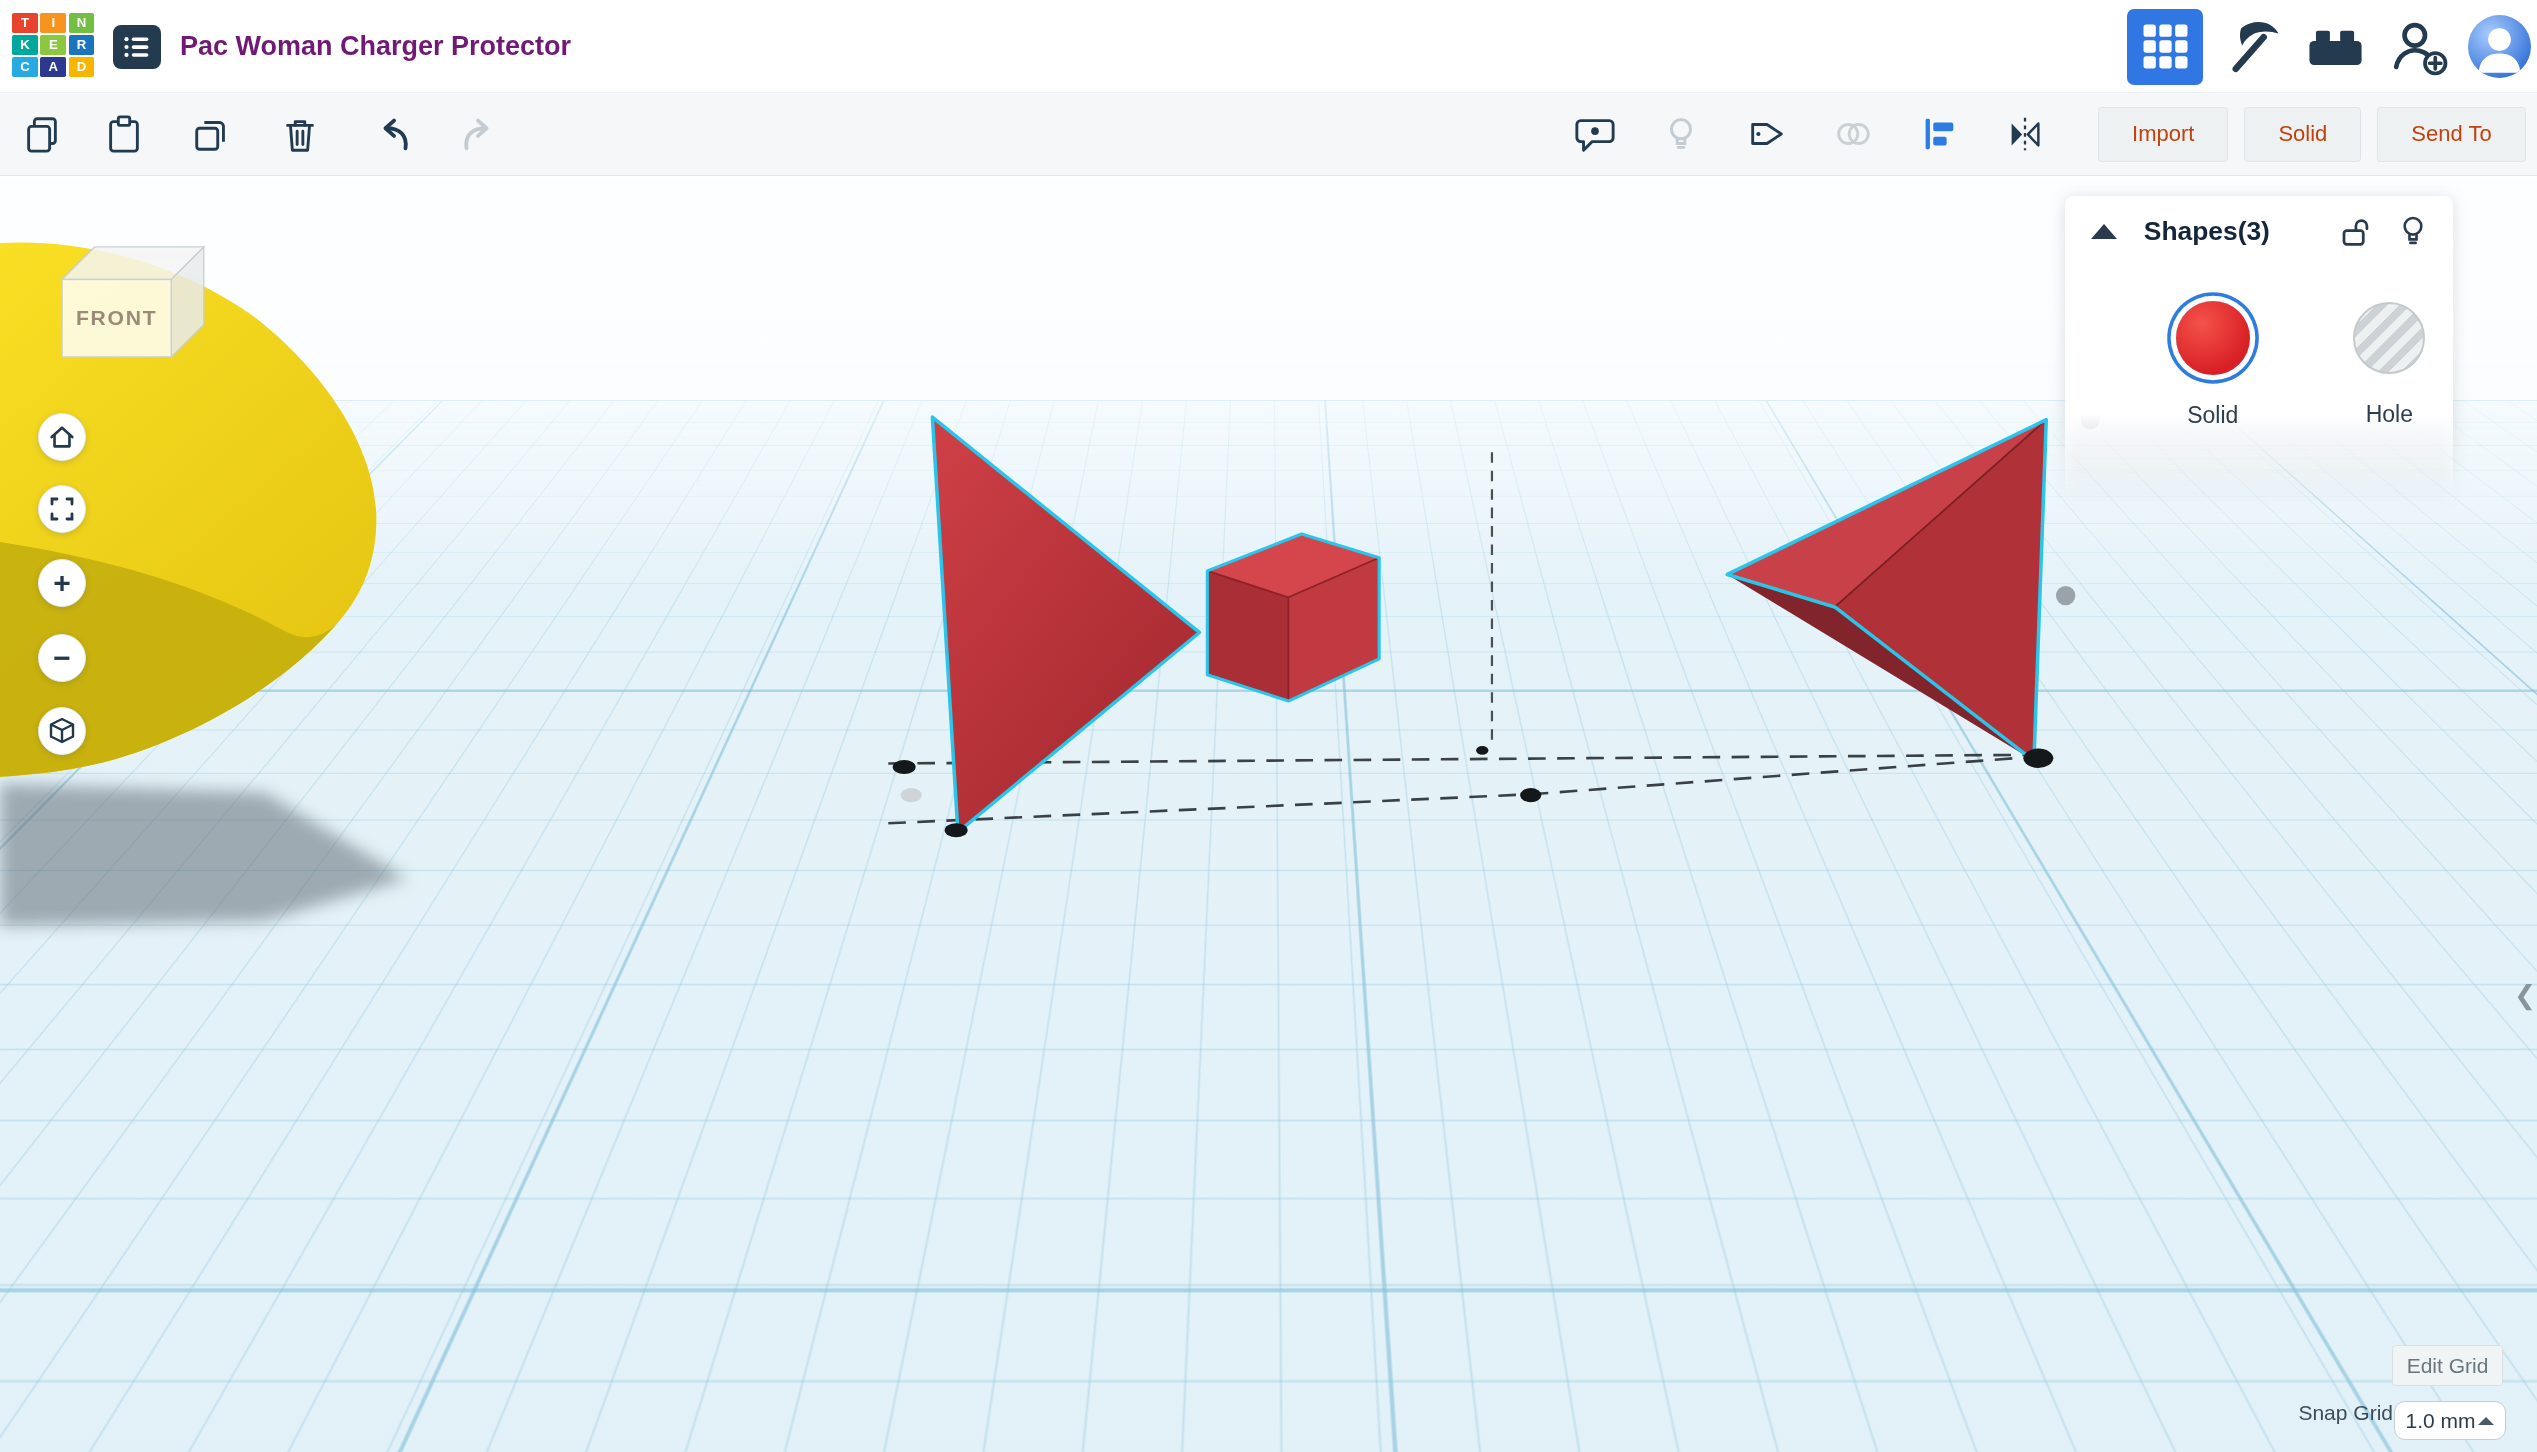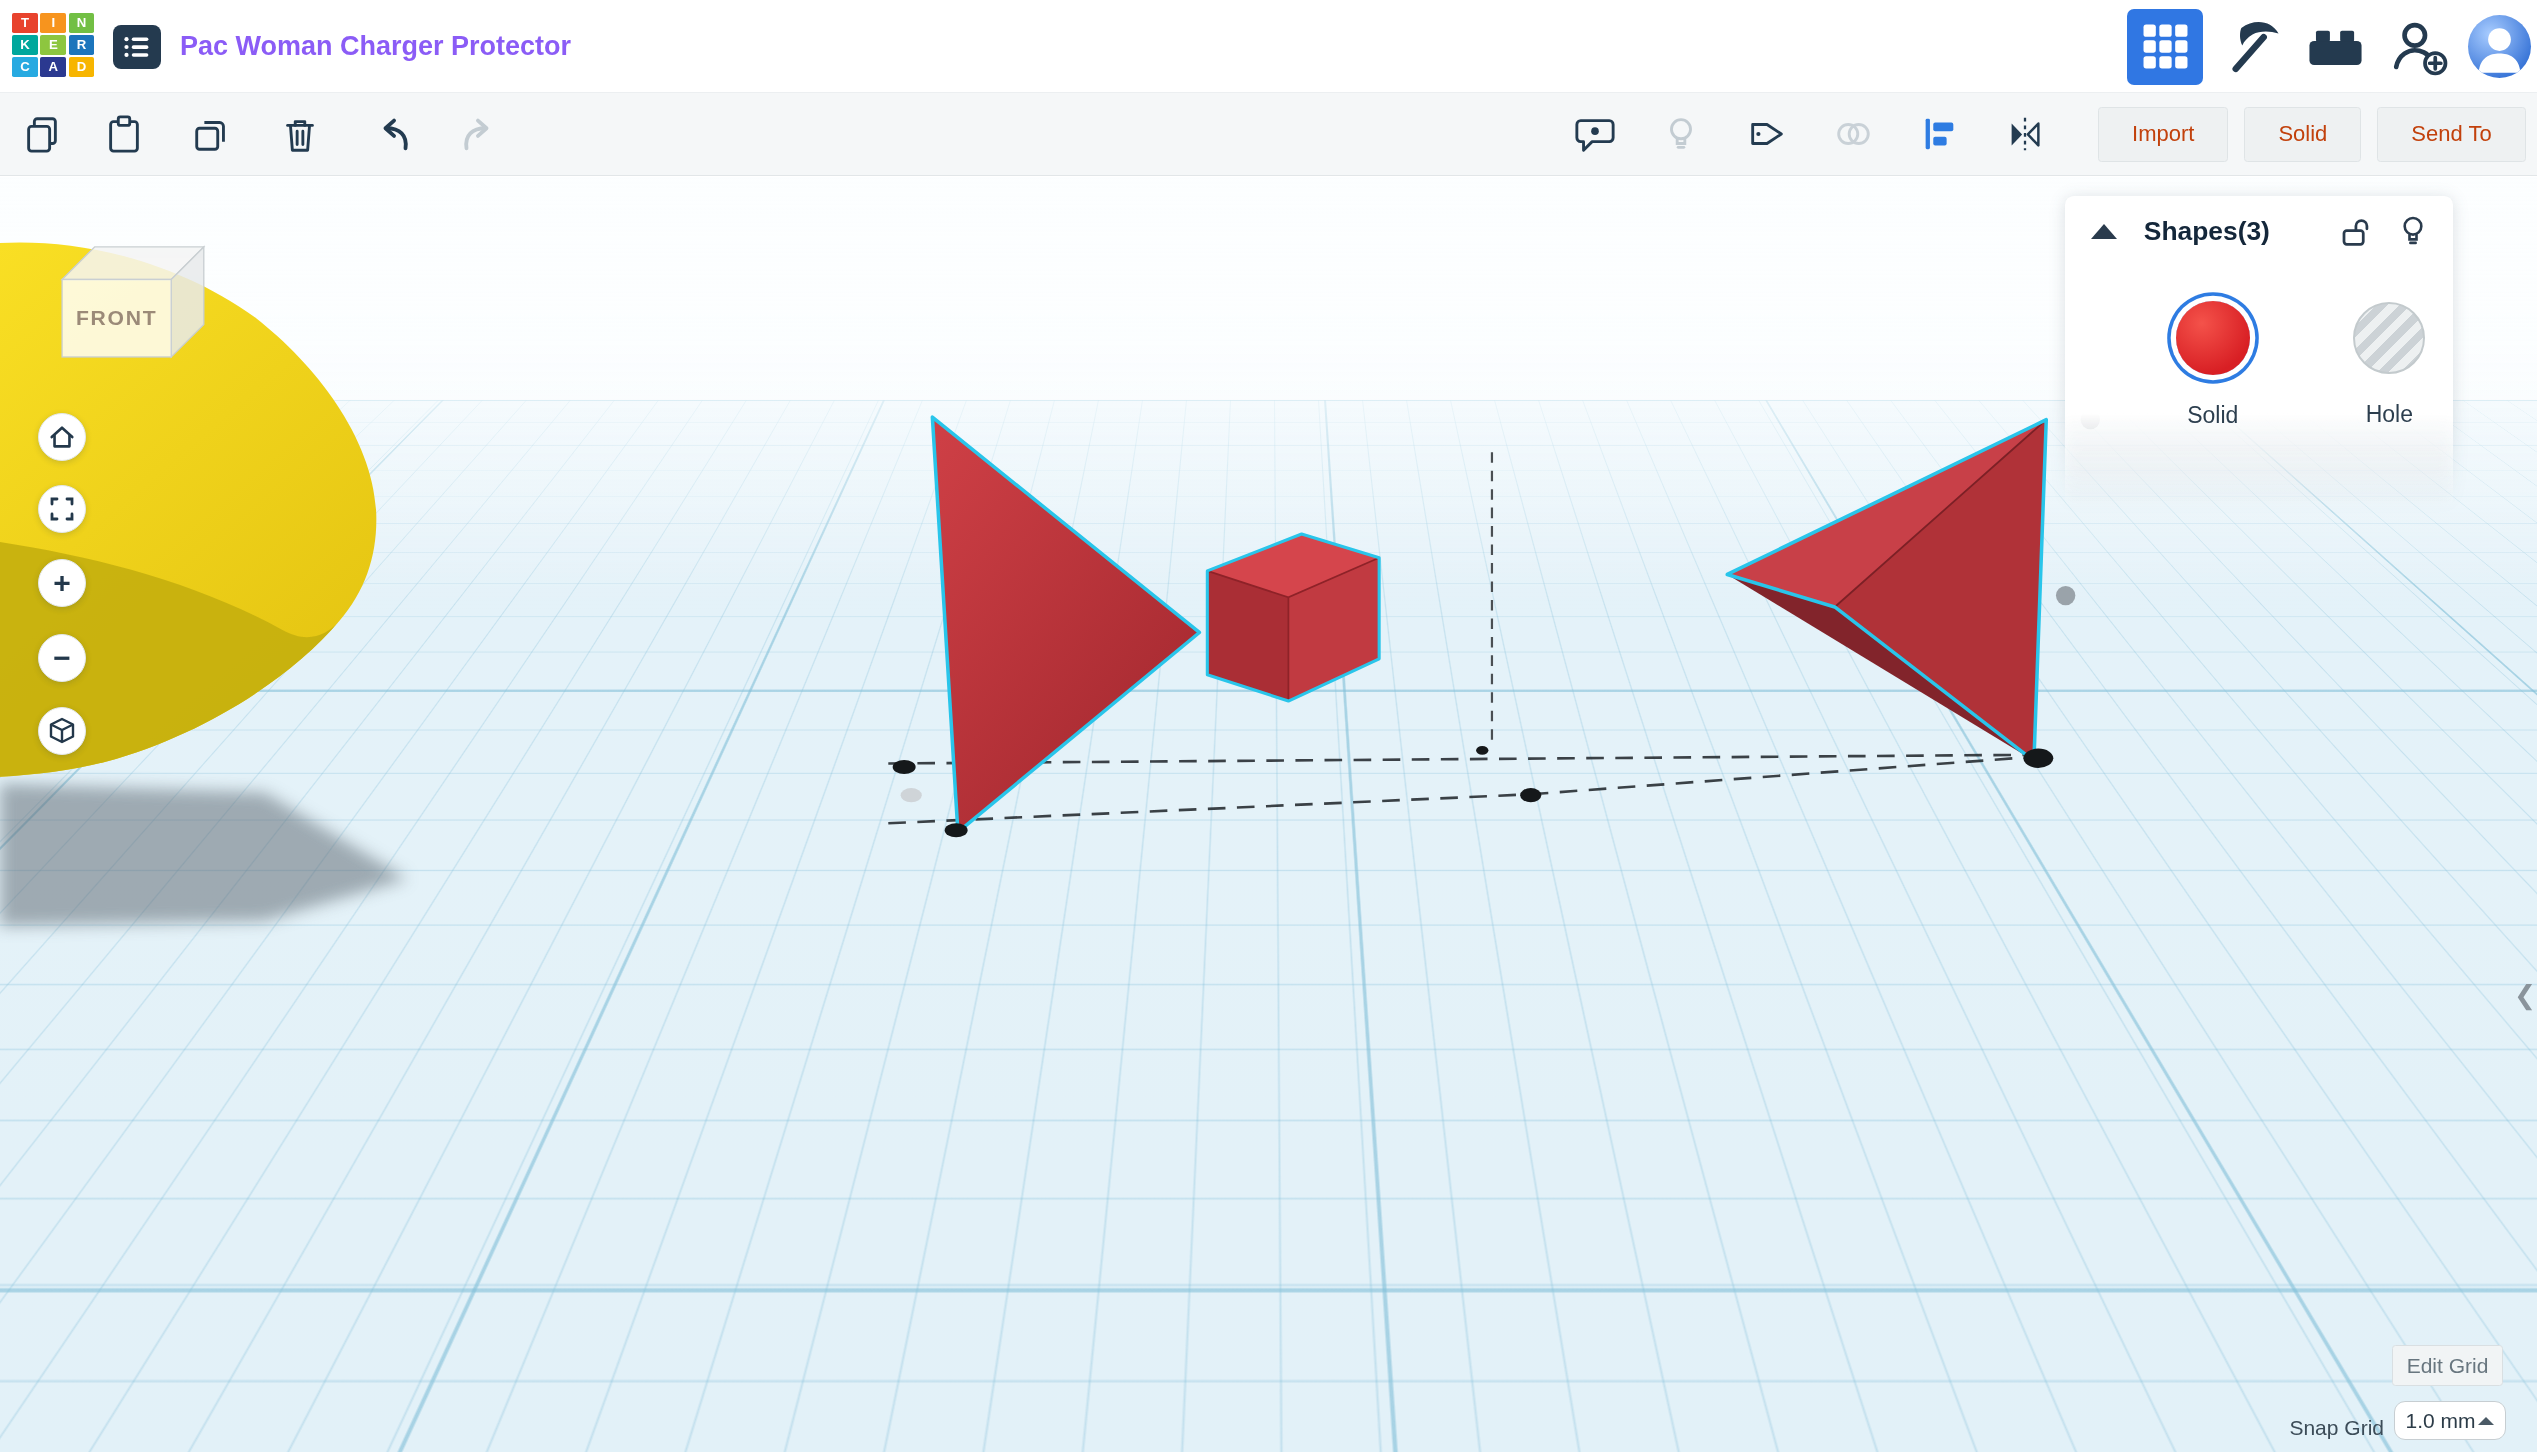--- a/index.html
+++ b/index.html
@@ -9,21 +9,21 @@
   
   .header{position:absolute;top:0;left:0;right:0;height:93px;background:#fff;z-index:40;
     border-bottom:0.9px solid #eceff1;display:flex;align-items:center;}
   .logo-grid{position:absolute;left:12.3px;top:13.2px;display:grid;
     grid-template-columns:repeat(3,25.6px);grid-auto-rows:19.4px;gap:2.6px;cursor:pointer;}
   .logo-grid span{display:flex;align-items:center;justify-content:center;color:#fff;
     font-size:13.2px;font-weight:bold;border-radius:1.8px;}
   .menu-btn{position:absolute;left:113px;top:25px;width:48px;height:44px;background:#243a4f;
     border-radius:8px;display:flex;align-items:center;justify-content:center;}
   .doc-title{position:absolute;left:180px;top:0;height:93px;line-height:93px;
-    font-size:27px;font-weight:bold;color:#8b5cf6;}
+    font-size:27px;font-weight:bold;color:#701a75;}
   .header-right{position:absolute;right:7px;top:0;height:93px;display:flex;align-items:center;gap:16px;}
   .hdr-btn{display:flex;align-items:center;justify-content:center;border-radius:7px;}
   .grid-btn{width:76px;height:76px;background:#3077e3;}
   .avatar{width:63px;height:63px;border-radius:50%;overflow:hidden;
     background:radial-gradient(circle at 35% 30%,#a8ccff,#3a76d8 75%);position:relative;}
 
   
   .toolbar{position:absolute;top:93px;left:0;right:0;height:83px;background:#f5f7f8;
     border-bottom:1.8px solid #e2e6e8;display:flex;align-items:center;z-index:39;}
   .tb-icon{width:49px;height:49px;display:flex;align-items:center;justify-content:center;border-radius:5.3px;}
@@ -73,21 +73,21 @@
     box-shadow:0 0 0 5.3px #fff,0 0 0 8.8px #2e7ce2;}
   .hole-circle{width:72px;height:72px;border-radius:50%;margin:9.7px;
     background:repeating-linear-gradient(135deg,#ccd2d6 0 8px,#edf0f1 8px 16px);
     border:2.6px solid #c3cacd;}
   .sp-label{margin-top:17.6px;font-size:23px;color:#2c3e4e;}
 
   
   .edit-grid-btn{position:absolute;right:35px;top:1345px;width:111px;height:41px;z-index:45;
     background:#f1f4f5;border:0.9px solid #d9dfe2;border-radius:3.5px;
     font-size:21px;color:#68767f;display:flex;align-items:center;justify-content:center;}
-  .snap-row{position:absolute;right:32px;top:1401px;display:flex;align-items:flex-end;gap:10px;z-index:45;}
+  .snap-row{position:absolute;right:32px;top:1401px;display:flex;align-items:flex-start;gap:1px;z-index:45;}
   .snap-label{font-size:21px;color:#3c4c58;}
   .snap-select{width:112px;height:39px;background:#fff;border:0.9px solid #c7ced2;border-radius:11px;
     display:flex;align-items:center;justify-content:space-between;padding:0 10.6px;}
   .snap-value{font-size:21px;color:#2c3c48;}
   .caret-up{width:0;height:0;border-left:8px solid transparent;border-right:8px solid transparent;
     border-bottom:8.8px solid #4a5a66;}
 
   .edge-tab{position:absolute;right:1.8px;top:781px;z-index:44;font-size:26.4px;color:#8a949c;
     height:74px;display:flex;align-items:center;}
 

